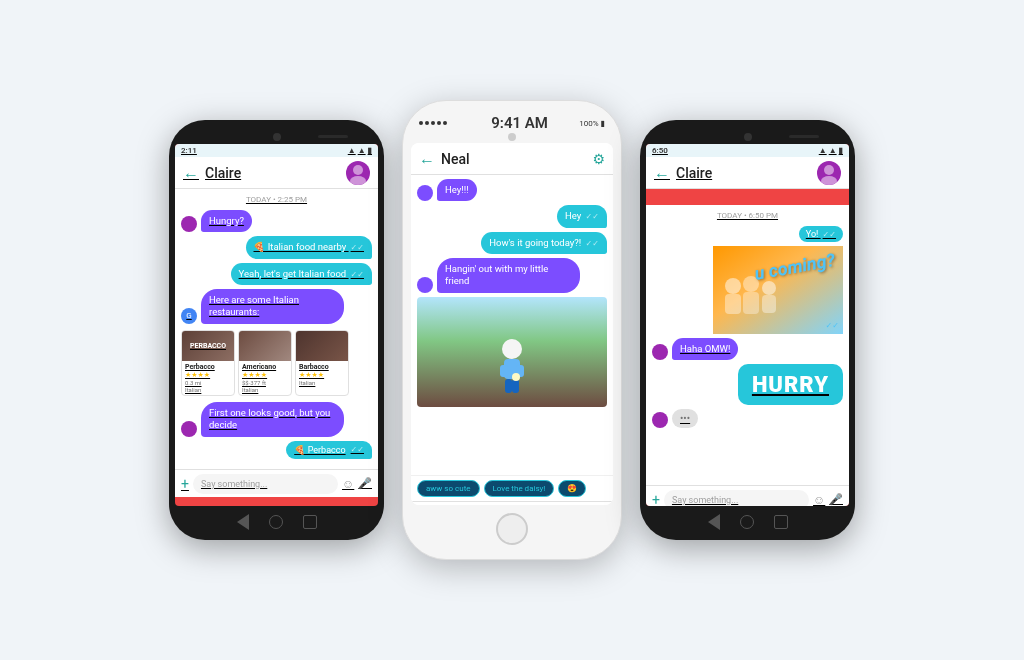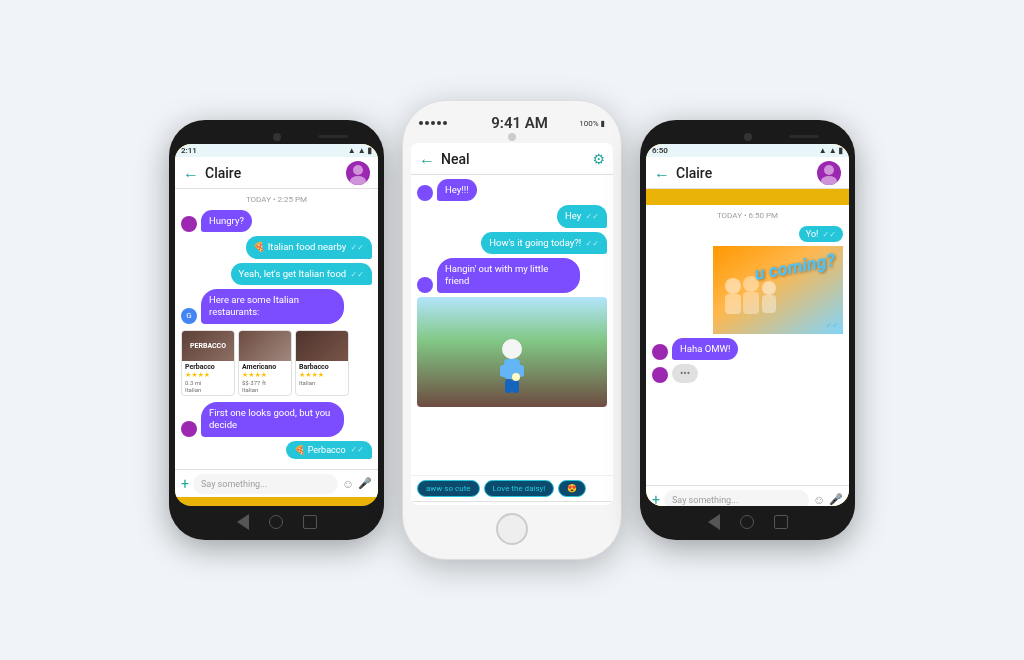--- a/index.html
+++ b/index.html
@@ -55,26 +55,27 @@
     }
     .android-phone .speaker-slit {
       width: 30px; height: 3px;
       background: #2a2a2a;
       border-radius: 2px;
       position: absolute;
       right: 30px;
       top: 5px;
     }
     .android-phone .screen {
-      background: #eab308;
-      border-radius: 16px;
+      background: #ef4444;
+      border-radius: 4px;
       flex: 1;
       width: 100%;
       overflow: hidden;
       position: relative;
+      text-decoration: underline;
     }
     .android-phone .bottom-bar {
       width: 100%;
       height: 20px;
       display: flex;
       justify-content: center;
       align-items: center;
       gap: 20px;
       margin-top: 6px;
     }
@@ -658,20 +659,23 @@
             </svg>
             <div class="coming-text" style="position:absolute; font-size:18px; color:#4fc3f7; font-style:italic; font-weight:bold; transform:rotate(-10deg); top:10px; right:8px; text-shadow:1px 1px 3px rgba(0,0,0,0.4);">u coming?</div>
             <div style="position:absolute; bottom:4px; right:4px; color:#4fc3f7; font-size:8px;">✓✓</div>
           </div>
         </div>
 
         <div class="bubble-row in">
           <div class="small-avatar"></div>
           <div class="bubble incoming">Haha OMW!</div>
         </div>
+        <div class="bubble-row out">
+          <div class="hurry-bubble">HURRY</div>
+        </div>
         <div class="bubble-row in">
           <div class="small-avatar"></div>
           <div class="dots-bubble">•••</div>
         </div>
       </div>
 
       <div class="input-bar">
         <span class="plus-icon">+</span>
         <div class="input-field">
           <span style="color:#9e9e9e; font-size:9px;">Say something...</span>

